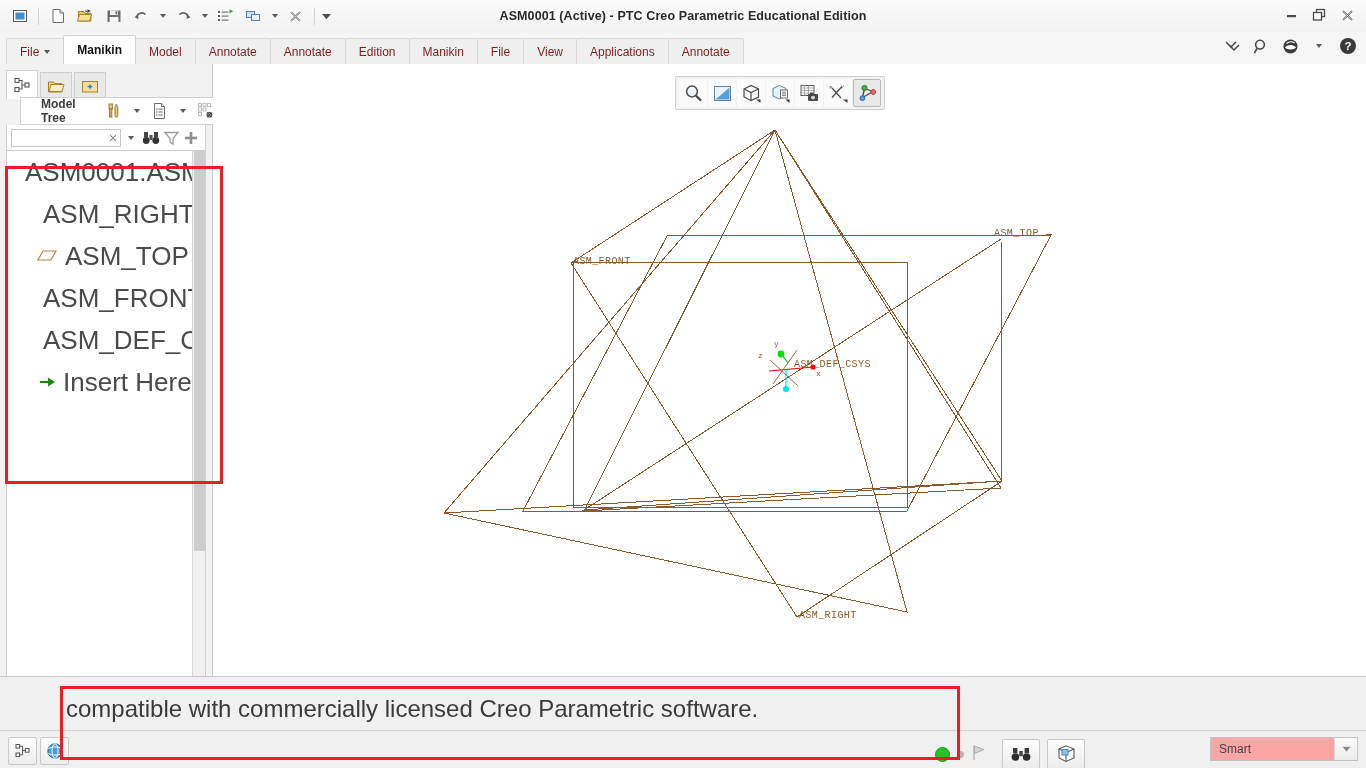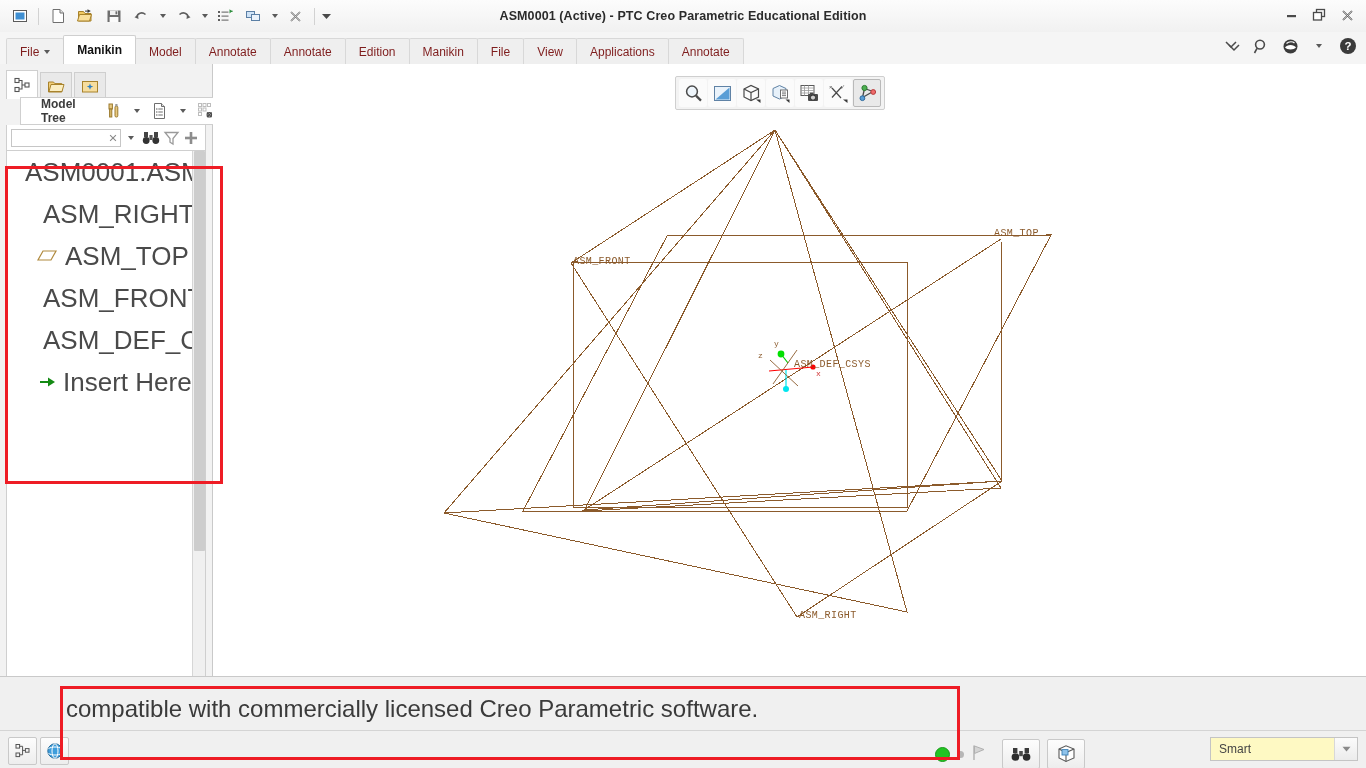--- a/index.html
+++ b/index.html
@@ -179,21 +179,21 @@
   .sb-btn{
     width:27px;height:26px;display:flex;align-items:center;justify-content:center;
     background:linear-gradient(#fdfdfd,#ededed);border:1px solid #c9c9c9;border-radius:2px;cursor:default;
   }
   .sb-mid{position:absolute;left:935px;top:8px;display:flex;align-items:center;gap:7px;}
   .dot{width:13px;height:13px;border-radius:50%;}
   .dot.green{background:#23c423;border:1px solid #169a16;}
   .dot.grey{width:7px;height:7px;background:#b6b6b6;border-radius:50%;}
   .sb-right{position:absolute;right:8px;top:6px;display:flex;align-items:center;gap:6px;}
   .combo{
-    width:148px;height:24px;background:#fef9c3;border:1px solid #c4c4c4;
+    width:148px;height:24px;background:#fca5a5;border:1px solid #c4c4c4;
     display:flex;align-items:center;box-sizing:border-box;
   }
   .combo .cv{flex:1;font-size:12px;color:#444;padding-left:8px;}
   .combo .cbtn{
     width:22px;height:22px;display:flex;align-items:center;justify-content:center;
     background:linear-gradient(#fbfbfb,#ececec);border-left:1px solid #d8d8d8;
   }
 
   
   .redbox{position:absolute;border:3px solid #ee1c25;box-sizing:border-box;pointer-events:none;z-index:50;}

